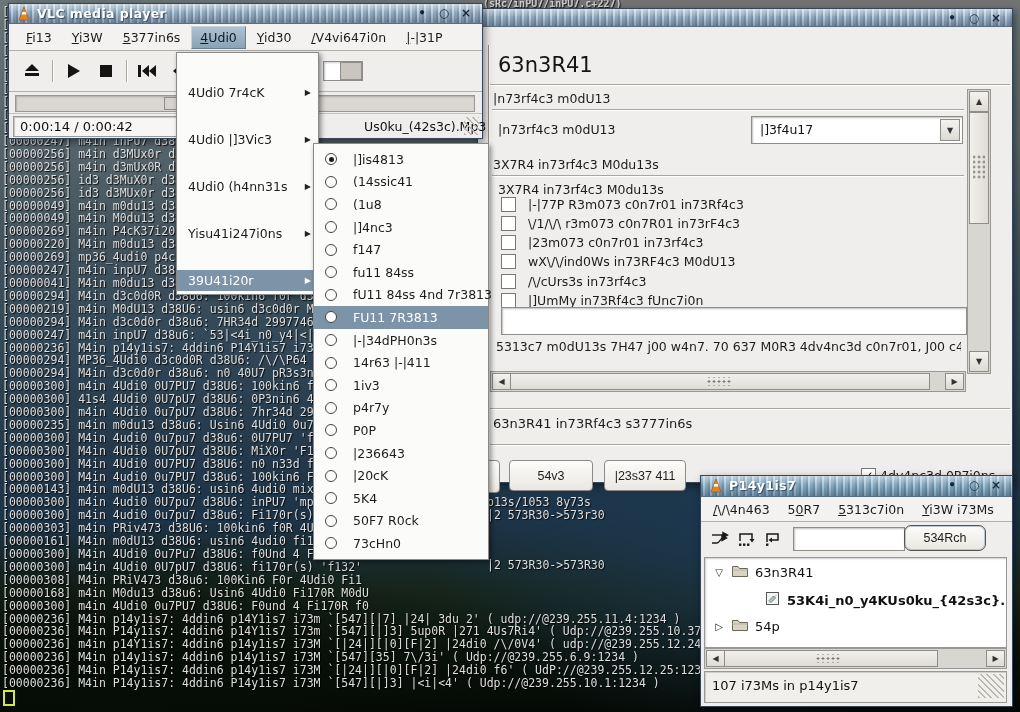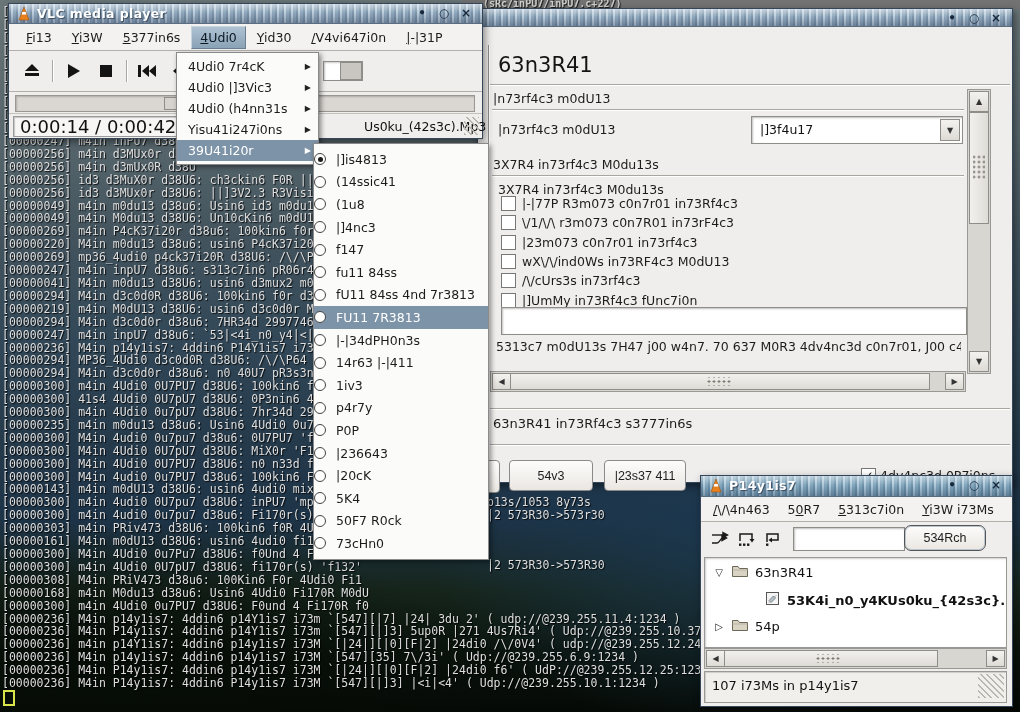--- a/index.html
+++ b/index.html
@@ -65,33 +65,33 @@
   #volume-handle{position:absolute;right:0;top:0;width:20px;height:16px;background:#c9c6c1;
     border:1px solid #8f8d88;}
   #seek-row{position:absolute;left:0;top:88px;right:0;height:21px;}
   #seek-groove{position:absolute;left:6px;top:3px;width:458px;height:15px;background:#dad7d2;
     border:1px solid #9a9792;box-shadow:inset 1px 1px 2px rgba(0,0,0,.2);}
   #seek-thumb{position:absolute;left:148px;top:1px;width:20px;height:11px;background:#d6d3ce;
     border:1px solid #8f8d88;}
   #vlc-bottom{position:absolute;left:0;top:109px;right:0;height:24px;border-top:1px solid #c5c2bc;}
   #time-box{position:absolute;left:4px;top:2px;width:158px;height:19px;background:#f7f6f4;
     border:1px solid #9a9a9a;box-shadow:inset 1px 1px 1px rgba(0,0,0,.2);
-    font-size:18px;color:#111;display:flex;align-items:center;padding-left:6px;}
+    font-size:13px;color:#111;display:flex;align-items:center;padding-left:6px;}
   #status-frag{position:absolute;left:355px;top:5px;font-size:12.5px;color:#111;white-space:nowrap;}
   #vlc-grip{position:absolute;right:3px;top:3px;width:15px;height:18px;}
   
   .popup{position:absolute;background:#fbfbfa;border:1px solid #8a8a8a;box-shadow:2px 2px 5px rgba(0,0,0,.45);}
   #audio-menu{left:176px;top:52px;width:141px;padding:3px 0;z-index:40;}
   .am-item{height:21px;display:flex;align-items:center;justify-content:space-between;
-    padding:0 7px 0 11px;font-size:12.5px;color:#1c1c1c;white-space:nowrap;}
+    padding:0 7px 0 11px;font-size:12.5px;color:#1c1c1c;white-space:nowrap;margin-top:26px;}
   .am-item .sub-arrow{font-size:8px;color:#222;}
   .am-item.highlight{background:#7d93a7;color:#fff;}
   .am-item.highlight .sub-arrow{color:#fff;}
   #eq-menu{left:313px;top:143px;width:174px;padding:4px 0;z-index:50;}
-  .eq-item{height:22.6px;display:flex;align-items:center;gap:10px;padding-left:0;
+  .eq-item{height:22.6px;display:flex;align-items:center;gap:16px;padding-left:11px;
     font-size:12.5px;color:#1c1c1c;white-space:nowrap;}
   .eq-item.highlight{background:#7d93a7;color:#fff;}
   .radio{width:10px;height:10px;border:1px solid #444;border-radius:50%;background:#fdfdfd;
     display:flex;align-items:center;justify-content:center;flex:none;}
   .radio.selected::after{content:"";width:5px;height:5px;border-radius:50%;background:#1a1a1a;}
   
   #settings-win{left:477px;top:8px;width:534px;height:473px;z-index:10;}
   #settings-win .titlebar{height:17px;}
   #settings-divider{position:absolute;left:10px;top:18px;width:1px;height:430px;background:#8f8d88;box-shadow:1px 0 0 #fff;}
   #settings-heading{position:absolute;left:20px;top:26px;font-size:21px;color:#141414;}
@@ -125,21 +125,21 @@
   #s-hthumb .dotgrip{position:absolute;left:195px;top:3px;width:26px;height:9px;}
   #s-hr2{left:12px;top:381px;width:520px;}
   #s-footer{left:15px;top:389px;font-size:13px;}
   #s-hr3{left:12px;top:417px;width:520px;}
   #s-partial-btn{position:absolute;left:-24px;top:433px;width:44px;height:31px;border-radius:0 4px 4px 0;}
   #save-btn{position:absolute;left:31px;top:433px;width:84px;height:31px;}
   #reset-btn{position:absolute;left:126px;top:433px;width:82px;height:31px;}
   #adv-check{left:383px;top:441px;}
   #adv-label{left:402px;top:441px;}
   .cb-row-label{font-size:12.5px;color:#1c1c1c;white-space:nowrap;}
-  #s-checkboxes .cbrow{position:absolute;left:23px;height:16px;display:flex;gap:6px;}
+  #s-checkboxes .cbrow{position:absolute;left:23px;height:16px;display:flex;align-items:center;gap:12px;}
   #s-checkboxes .cbrow .cb{width:13px;height:13px;background:#fff;border:1px solid #777;flex:none;}
   
   #playlist-win{left:700px;top:475px;width:311px;height:230px;z-index:60;}
   #playlist-win .titlebar{height:20px;
     background:
       linear-gradient(180deg, rgba(255,255,255,.5), rgba(255,255,255,0) 45%, rgba(5,25,55,.3)),
       repeating-linear-gradient(90deg,#6f93ab 0 2px,#b0cbdc 2px 4px,#83a7bd 4px 7px);}
   #pl-menubar{position:absolute;left:0;top:21px;right:0;height:24px;background:#f4f2f0;
     border-bottom:1px solid #b3afa9;display:flex;align-items:center;padding-left:4px;gap:2px;}
   #pl-menubar .menu-item{padding:3px 8px;}

